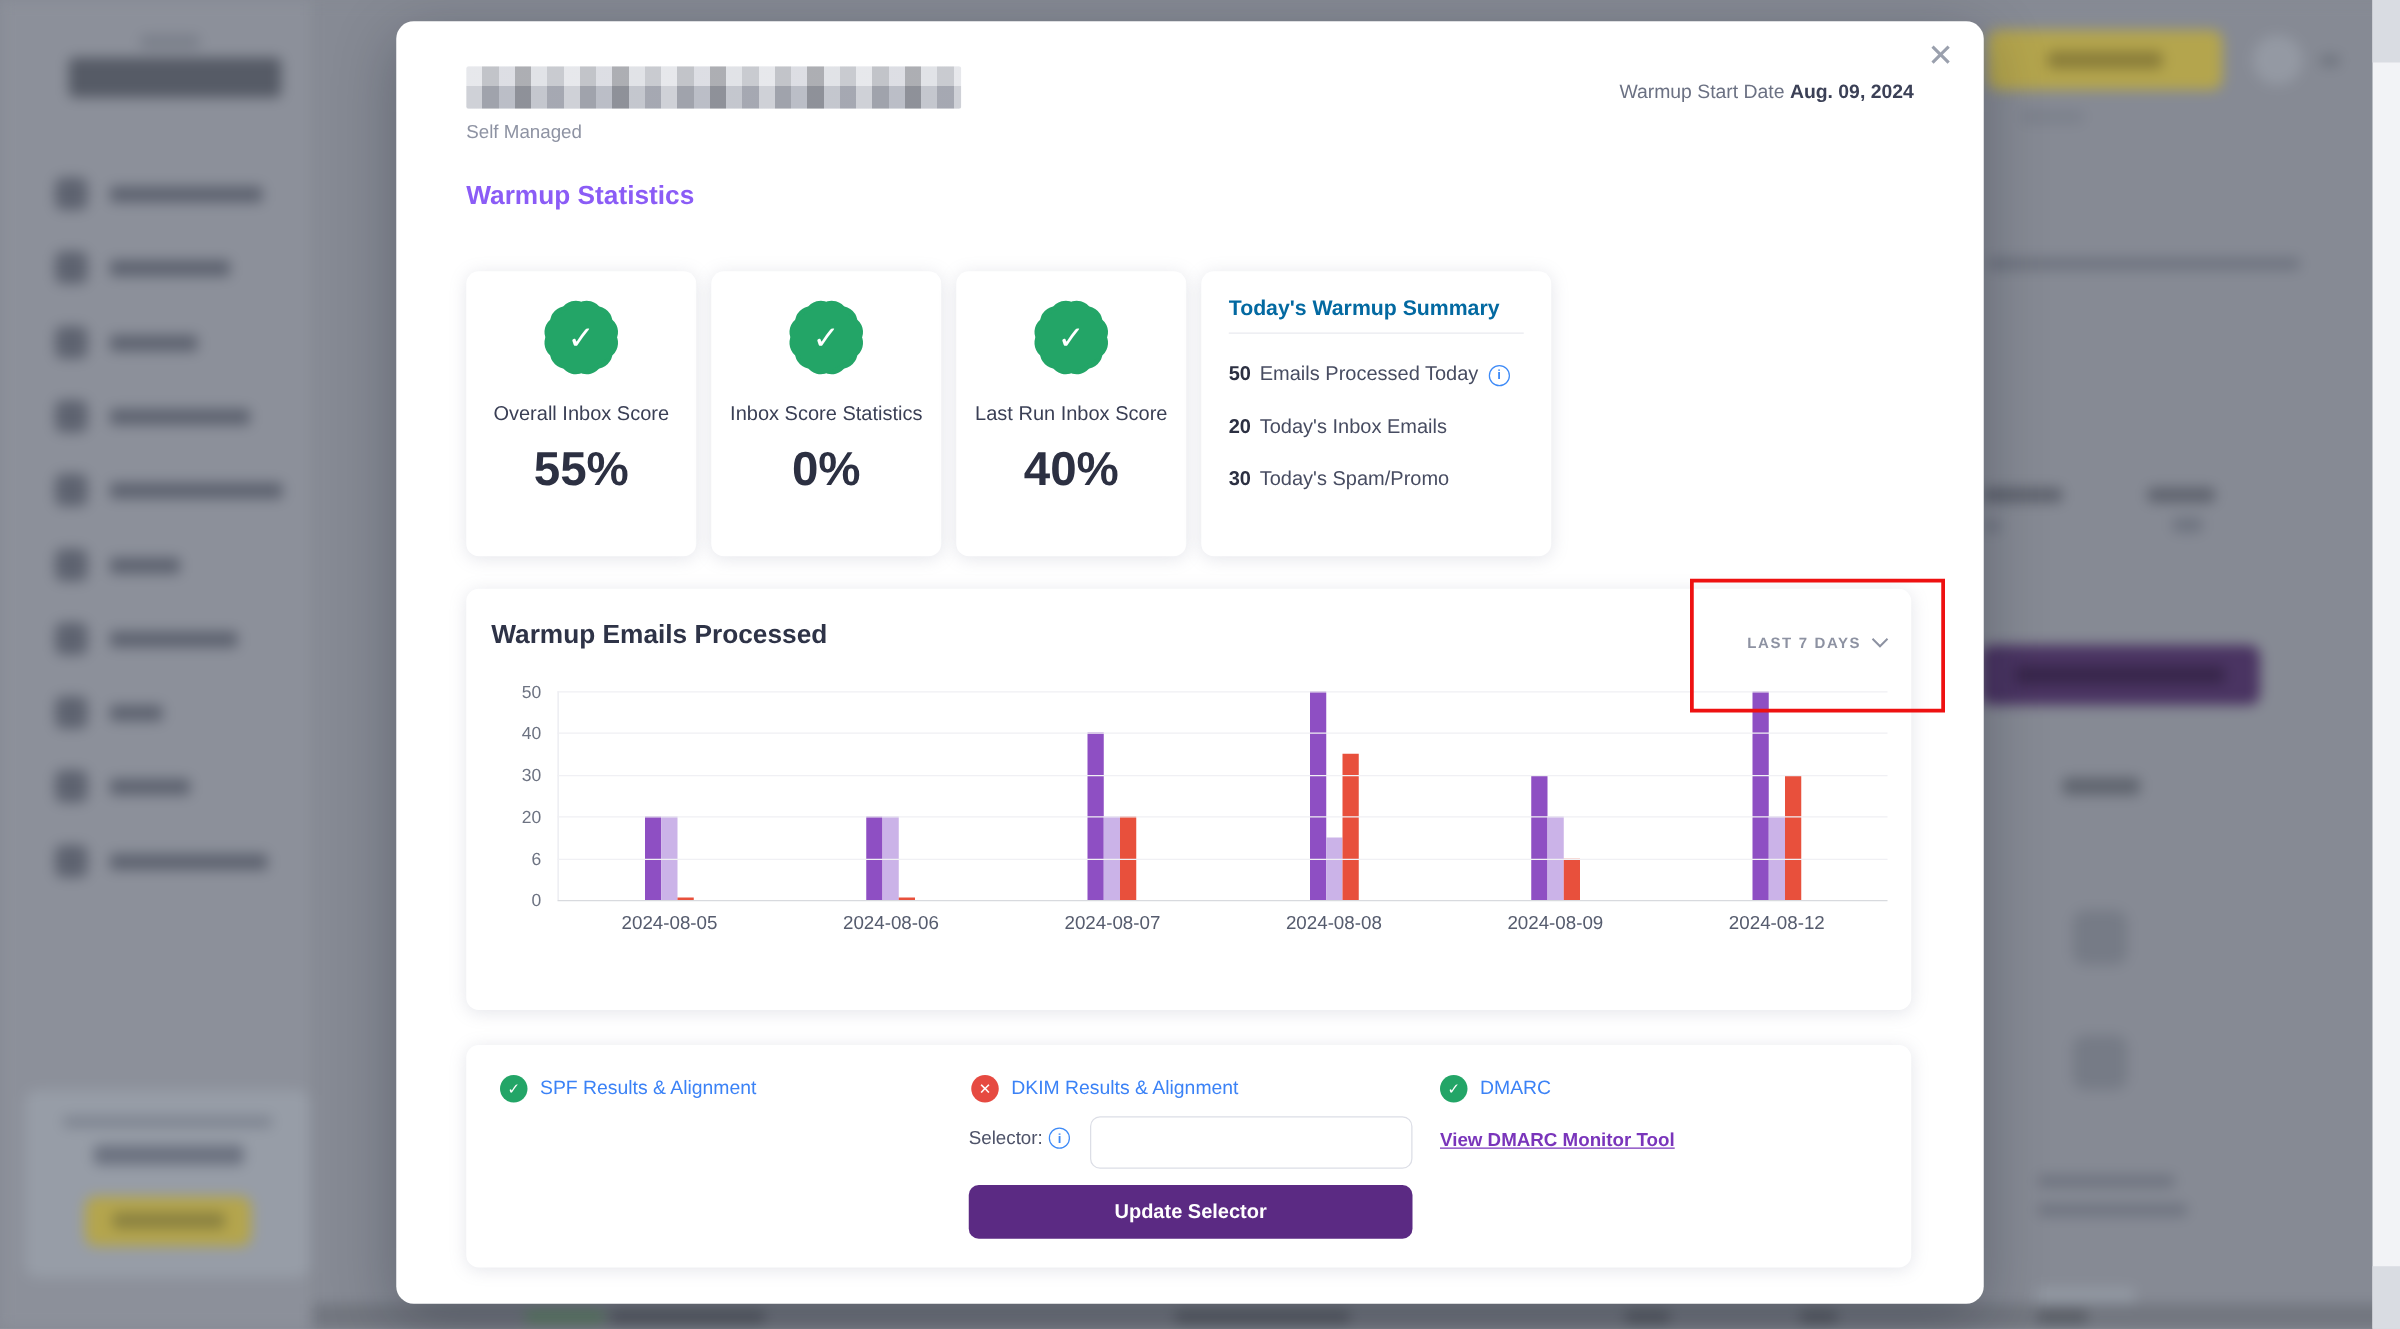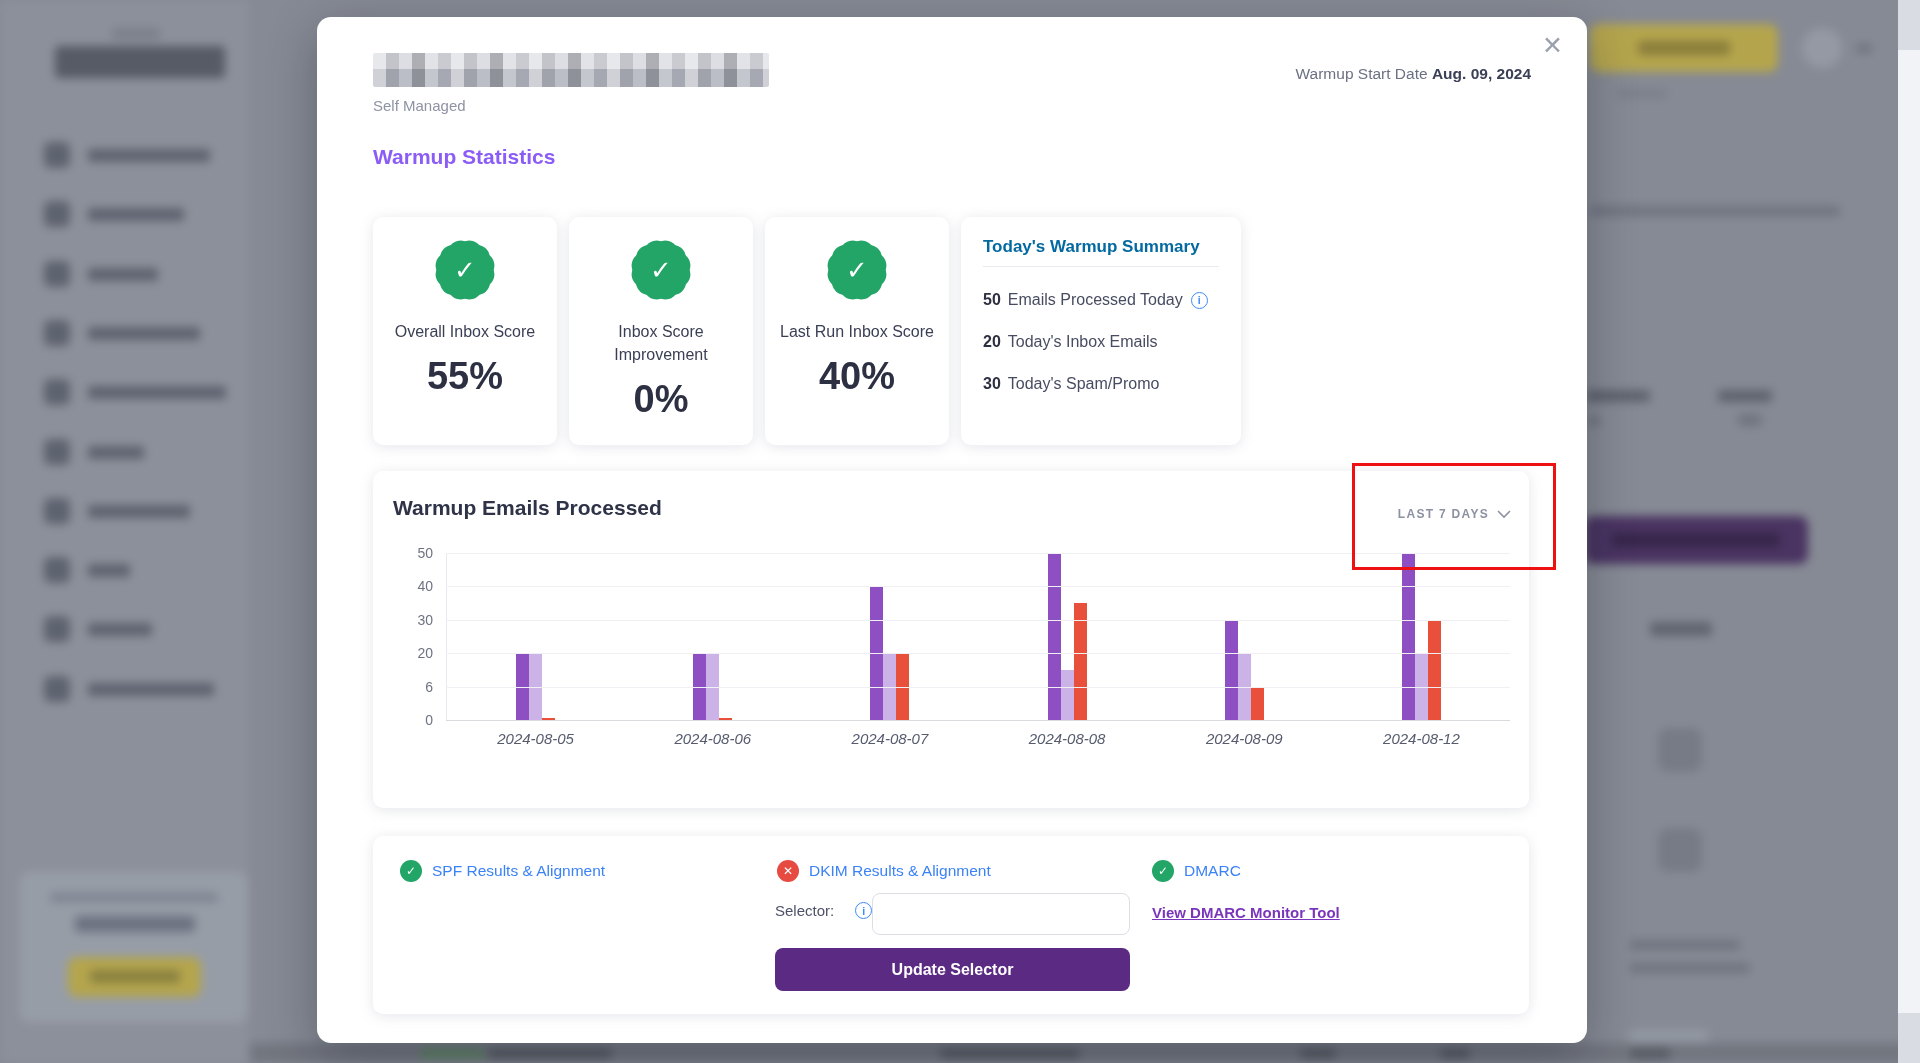--- a/index.html
+++ b/index.html
@@ -61,34 +61,34 @@
   .range-label{font-size:12px;letter-spacing:1.3px;color:#8d92a2;font-weight:600;}
   .chart-wrap{position:absolute;left:28px;right:19px;top:82px;height:230px;}
   .ytick{position:absolute;left:0;width:32px;text-align:right;font-size:14px;color:#6d7382;transform:translateY(-50%);}
   .gridline{position:absolute;left:45px;right:0;height:1px;background:#f0f0f4;}
   .gridline.baseline{background:#d8dade;}
   .axis-y{position:absolute;left:45px;top:0;width:1px;height:167px;background:#e9eaf0;}
   .bar-groups{position:absolute;left:46px;right:0;top:0;height:167px;display:flex;}
   .bar-group{flex:1;display:flex;align-items:flex-end;justify-content:center;}
   .bar{width:13px;}
   .xlabels{position:absolute;left:46px;right:0;top:177px;display:flex;}
-  .xlabel{flex:1;text-align:center;font-size:15px;color:#565c6e;font-style:italic;}
+  .xlabel{flex:1;text-align:center;font-size:15px;color:#565c6e;}
   .chart-legend{position:absolute;left:0;right:0;top:288px;display:flex;justify-content:center;gap:26px;}
   .legend-item{display:flex;align-items:center;gap:7px;cursor:pointer;}
   .legend-dot{width:15px;height:15px;border-radius:50%;}
   .legend-label{font-size:13px;font-weight:700;color:#4d5264;}
 
   
   .auth-card{position:absolute;left:56px;top:819px;width:1156px;height:178px;}
   .auth-row{position:absolute;display:flex;align-items:center;gap:10px;}
   .status-icon{width:22px;height:22px;min-width:22px;border-radius:50%;color:#fff;font-size:12px;font-weight:700;
     display:flex;align-items:center;justify-content:center;}
   .status-pass{background:#23a567;} .status-fail{background:#e64a41;}
   .auth-label{font-size:15.5px;color:#3b82f6;}
-  .selector-row{position:absolute;left:402px;top:66px;display:flex;align-items:center;gap:18px;}
+  .selector-row{position:absolute;left:402px;top:66px;display:flex;align-items:center;gap:2px;}
   .selector-label{font-size:15px;color:#4d5268;}
   .selector-input{position:absolute;left:499px;top:57px;width:258px;height:42px;border:1px solid #dcdee6;border-radius:8px;
     background:#fff;font-size:15px;padding:0 12px;outline:none;}
   .update-btn{position:absolute;left:402px;top:112px;width:355px;height:43px;border:none;border-radius:8px;
     background:#5b2a83;color:#fff;font-size:16px;font-weight:700;cursor:pointer;font-family:inherit;}
   .dmarc-link{position:absolute;left:779px;top:68px;font-size:15px;font-weight:600;color:#7a35bb;text-decoration:underline;cursor:pointer;}
 
   .annotation-box{position:absolute;left:1035px;top:446px;width:204px;height:107px;border:3px solid #ee1111;pointer-events:none;z-index:50;}
 </style>
 </head>
@@ -212,21 +212,21 @@
       <div class="score-label">Overall Inbox Score</div>
       <div class="score-value">55%</div>
     </div>
     <div class="card score-card">
       <div class="seal">
           <i></i>
           <i class="r30"></i>
           <i class="r60"></i>
         <span class="check-glyph">✓</span>
         </div>
-      <div class="score-label">Inbox Score Improvement</div>
+      <div class="score-label">Inbox Score Statistics</div>
       <div class="score-value">0%</div>
     </div>
     <div class="card score-card">
       <div class="seal">
           <i></i>
           <i class="r30"></i>
           <i class="r60"></i>
         <span class="check-glyph">✓</span>
         </div>
       <div class="score-label">Last Run Inbox Score</div>

